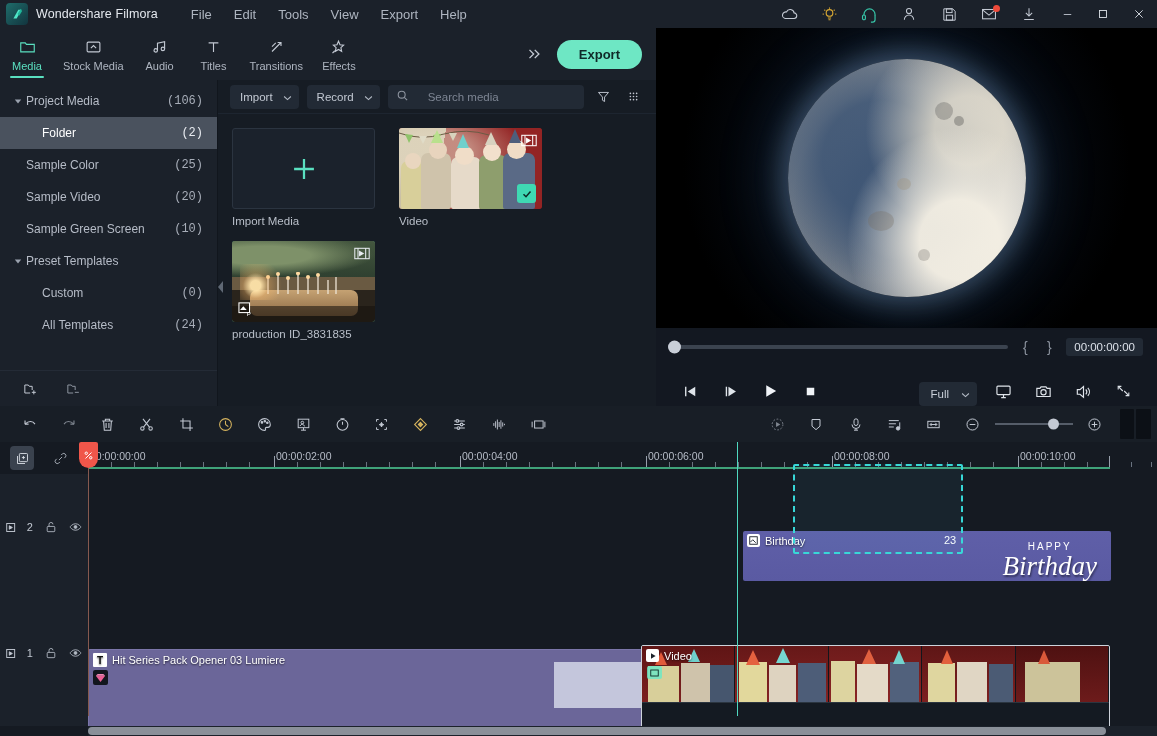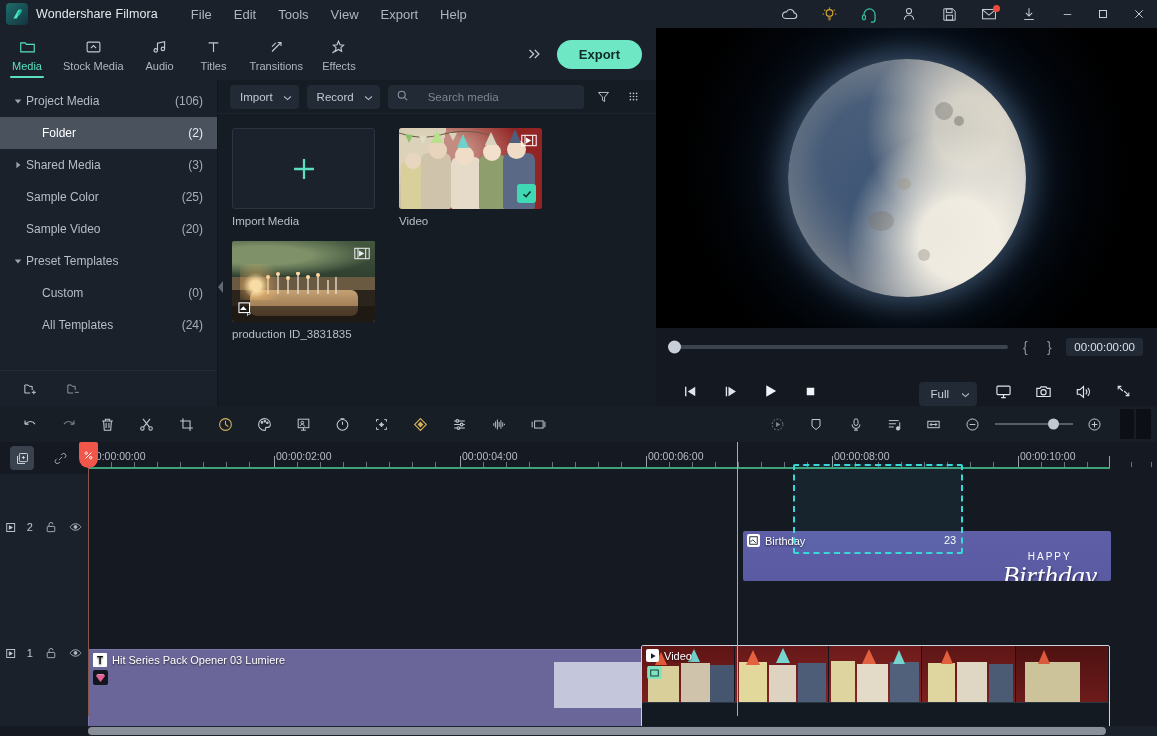--- a/index.html
+++ b/index.html
@@ -87,21 +87,21 @@
     background: #1b212a; border-right: 1px solid #11161d;
   }
   .tree { padding-top: 5px; }
   .trow {
     height: 32px; display: flex; align-items: center; padding: 0 14px 0 10px;
     font-size: 12px; color: #b6bcc7; cursor: default; position: relative;
   }
   .trow.sel { background: #4a525e; color: #fff; }
   .trow .arr { width: 16px; flex: none; display: flex; align-items: center; justify-content: center; }
   .trow .tl { flex: 1; white-space: nowrap; overflow: hidden; text-overflow: ellipsis; }
-  .trow .cnt { color: #a7adb8; font-size: 12px; flex: none; margin-left: 6px; }
+  .trow .cnt { color: #a7adb8; font-size: 12px; flex: none; margin-left: 6px; font-family: Liberation Mono, monospace; }
   .trow.sel .cnt { color: #e9ecf1; }
   .trow.indent .tl { padding-left: 16px; }
   .lib-footer {
     position: absolute; left: 0; bottom: 0; width: 100%; height: 36px;
     border-top: 1px solid #242b36; display: flex; align-items: center; gap: 26px;
     padding-left: 22px;
   }
   .lib-footer .fi { cursor: default; display: flex; }
 
   
@@ -278,21 +278,21 @@
   }
   .tbadge { width: 14px; height: 14px; background: #fff; color: #111; font-size: 10px;
     font-weight: bold; display: flex; align-items: center; justify-content: center; border-radius: 1px; }
   .gem { position: absolute; left: 4px; top: 20px; width: 15px; height: 15px; background: #12161d;
     border-radius: 2px; display: flex; align-items: center; justify-content: center; }
 
   .clip-bday {
     background: linear-gradient(#5f5fa8, #5a5aa2);
   }
   .bday-text {
-    position: absolute; right: 14px; top: 16px; text-align: center; color: #fff;
+    position: absolute; right: 14px; top: 6px; text-align: center; color: #fff;
     font-family: "Liberation Serif", serif; line-height: 1;
   }
   .bday-happy { font-size: 10px; letter-spacing: 2px; font-family: "Liberation Sans", sans-serif; }
   .bday-big { font-size: 27px; font-style: italic; margin-top: 1px;
     text-shadow: 1px 2px 2px rgba(0,0,0,.45); }
 
   .clip-video { background: #1d232c; border: 1px solid #cdd3db; }
   .filmstrip { position: absolute; left: 0; top: 0; right: 0; height: 56px; display: flex; overflow: hidden; }
   .frame { flex: 1; position: relative; overflow: hidden; border-right: 1px solid rgba(0,0,0,.35); }
   .fr-art { position: absolute; inset: 0; }
@@ -498,42 +498,38 @@
         <span class="tl">Project Media</span>
         <span class="cnt">(106)</span>
       </div>
 
       <div class="trow indent sel">
         <span class="arr"></span>
         <span class="tl">Folder</span>
         <span class="cnt">(2)</span>
       </div>
 
-      <div class="trow">
-        <span class="arr">
-          <svg width="8" height="8" viewBox="0 0 10 10">
-              <path d="M3 1 L8 5 L3 9 Z" fill="#9aa2ae"></path>
-            </svg>
-          </span>
-        <span class="tl">Shared Media</span>
-        <span class="cnt">(3)</span>
-      </div>
 
       <div class="trow">
         <span class="arr"></span>
         <span class="tl">Sample Color</span>
         <span class="cnt">(25)</span>
       </div>
 
       <div class="trow">
         <span class="arr"></span>
         <span class="tl">Sample Video</span>
         <span class="cnt">(20)</span>
       </div>
 
+      <div class="trow">
+        <span class="arr"></span>
+        <span class="tl">Sample Green Screen</span>
+        <span class="cnt">(10)</span>
+      </div>
 
       <div class="trow">
         <span class="arr">
           <svg width="8" height="8" viewBox="0 0 10 10">
               <path d="M1 3 L9 3 L5 8 Z" fill="#9aa2ae"></path>
             </svg>
           </span>
         <span class="tl">Preset Templates</span>
         <span class="cnt"></span>
       </div>

